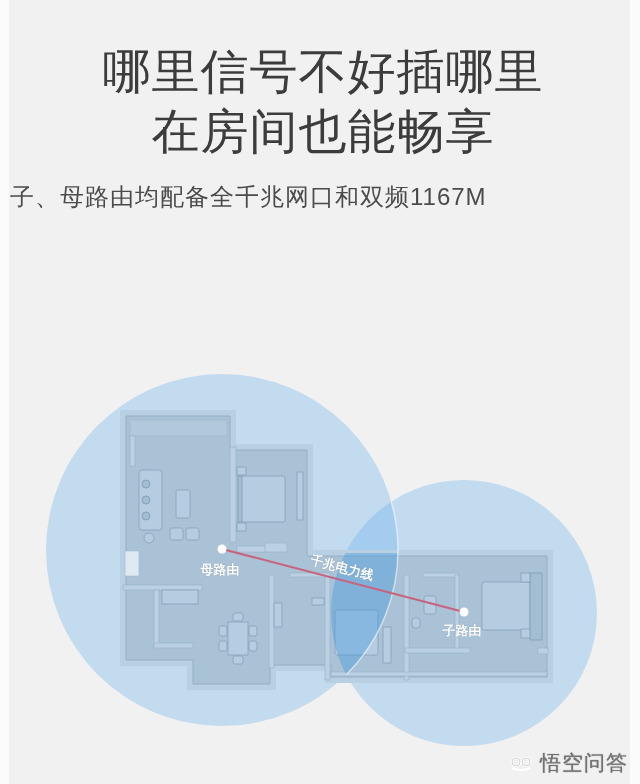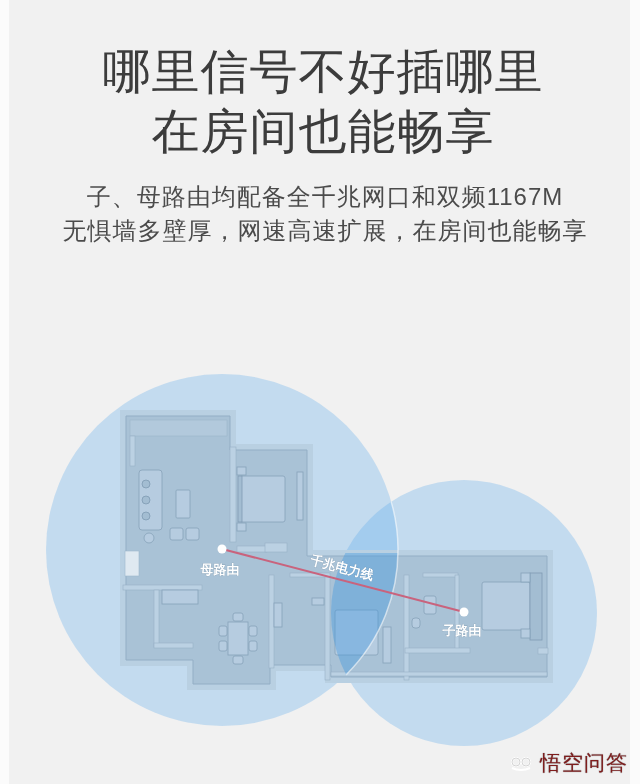--- a/index.html
+++ b/index.html
@@ -13,35 +13,35 @@
     background: #f1f1f1;
   }
   .diagram { position: absolute; left: 0; top: 0; }
   .title {
     position: absolute; left: 8px; top: 41px; width: 630px;
     text-align: center; font-size: 48px; line-height: 60px;
     color: #3c3c3c; letter-spacing: 1px; font-weight: 300;
   }
   .desc {
     position: absolute; left: 10px; top: 180px; width: 630px;
-    text-align: center; font-size: 24px; line-height: 33.5px;
+    text-align: left; font-size: 24px; line-height: 33.5px;
     color: #4b4b4b; letter-spacing: 1px;
     font-family: "Liberation Sans", "DejaVu Sans", sans-serif;
   }
   .desc div, .title div { white-space: nowrap; }
   .label {
     font-size: 13px; font-weight: bold; fill: #ffffff;
     stroke: rgba(60,80,100,0.25); stroke-width: 0.6px; paint-order: stroke;
   }
   .watermark {
     position: absolute; left: 510px; top: 750px; height: 26px;
     display: flex; align-items: center; gap: 8px;
   }
   .watermark-text {
-    font-size: 21px; color: #7f1d1d; letter-spacing: 1px;
+    font-size: 21px; color: #737373; letter-spacing: 1px;
     text-shadow: 0 0 1px #9a9a9a, 0 0 1px #9a9a9a;
   }
   .wall { fill: #bbd1e3; stroke: #97b1c6; stroke-width: 0.6; }
   .furn { fill: #b6cce0; stroke: #86a2b9; stroke-width: 0.8; }
   .furn-d { fill: #a3bdd2; stroke: #7f9bb3; stroke-width: 0.8; }
 </style>
 </head>
 <body>
 
 <div class="panel"></div>
@@ -144,21 +144,20 @@
   <text class="label" x="342" y="572" text-anchor="middle" transform="rotate(14.6 342 568)">千兆电力线</text>
 </svg>
 
 <div class="title">
   <div>哪里信号不好插哪里</div>
   <div>在房间也能畅享</div>
 </div>
 
 <div class="desc">
   <div>子、母路由均配备全千兆网口和双频1167M</div>
-  <div>无惧墙多壁厚，网速高速扩展，在房间也能畅享</div>
 </div>
 
 <div class="watermark">
   <svg width="22" height="16" viewBox="0 0 22 16">
     <circle cx="6" cy="7" r="4" fill="none" stroke="#ffffff" stroke-width="2.2"></circle>
     <circle cx="16" cy="7" r="4" fill="none" stroke="#ffffff" stroke-width="2.2"></circle>
     <circle cx="6" cy="7" r="4" fill="none" stroke="#a8a8a8" stroke-width="0.5"></circle>
     <circle cx="16" cy="7" r="4" fill="none" stroke="#a8a8a8" stroke-width="0.5"></circle>
     <path d="M2 13 Q11 17 20 13" fill="none" stroke="#ffffff" stroke-width="2"></path>
   </svg>

